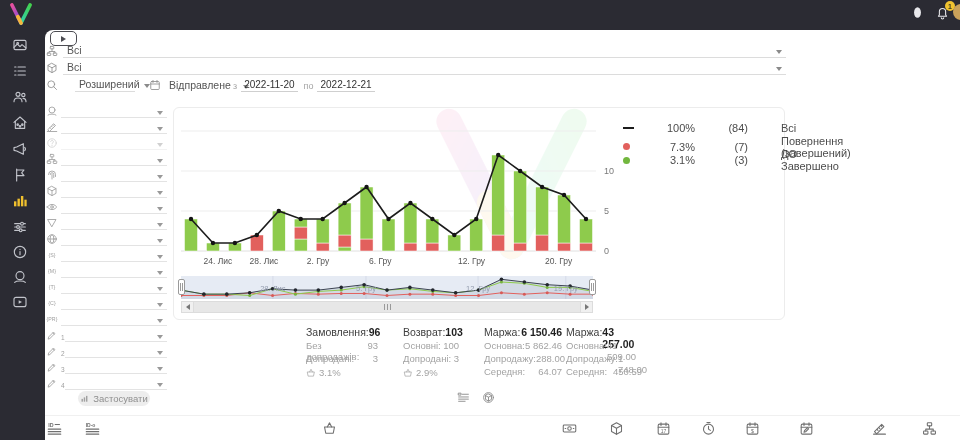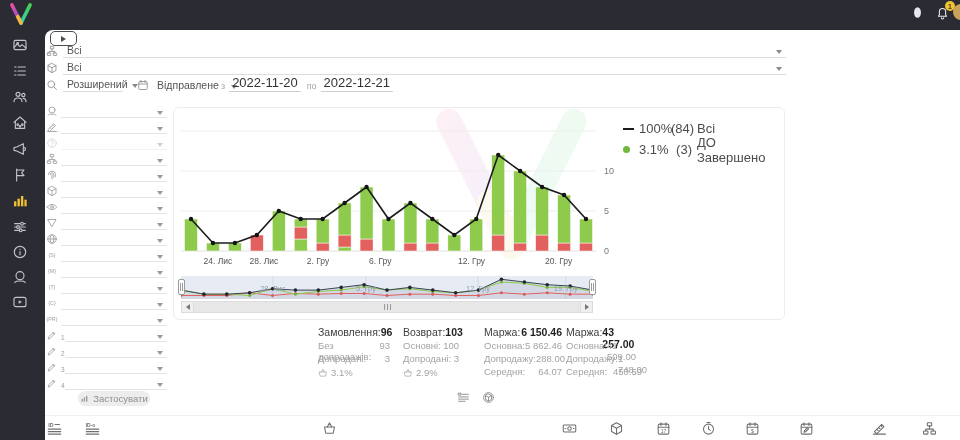--- a/index.html
+++ b/index.html
@@ -20,37 +20,37 @@
   .sb-item.active{color:#f0c02e;}
   
   #player-chip{position:absolute;left:50px;top:31px;width:27px;height:15px;border:1.5px solid #4c4c52;border-radius:5px;display:flex;align-items:center;justify-content:center;background:#fff;cursor:pointer;}
   .tri-right{width:0;height:0;border-top:3.5px solid transparent;border-bottom:3.5px solid transparent;border-left:5.5px solid #4c4c52;}
   .hrow{position:absolute;left:46px;display:flex;align-items:flex-end;height:16px;}
   .hrow .row-ic{width:12px;height:12px;color:#8f8f8f;margin-bottom:1px;}
   .ufield{border-bottom:1px solid #dcdcdc;display:flex;align-items:flex-end;padding:0 2px 1px 4px;color:#555;font-size:10.5px;cursor:pointer;}
   .ufield .grow{flex:1;}
   .caret{width:0;height:0;border-left:3.5px solid transparent;border-right:3.5px solid transparent;border-top:4.5px solid #8a8a8a;margin:0 2px 2px 4px;}
   .dimlab{color:#a5a5a5;font-size:9px;margin:0 4px 1px 6px;}
-  .datefield{border-bottom:1px solid #cfcfcf;font-size:13px;color:#333;padding:0 3px 1px 3px;cursor:text;}
+  .datefield{border-bottom:1px solid #cfcfcf;font-size:10px;color:#333;padding:0 3px 1px 3px;cursor:text;}
   
   #filter-col{position:absolute;left:45px;top:102px;width:122px;}
   .f-row{height:16px;display:flex;align-items:flex-end;}
   .f-row .f-ic{width:12px;height:12px;color:#9e9e9e;margin:0 3px 1px 1px;}
   .f-row .f-field{flex:1;border-bottom:1px solid #e3e3e3;display:flex;align-items:flex-end;justify-content:flex-end;height:13px;cursor:pointer;}
   .f-row .caret{border-top-color:#999;margin:0 4px 2px 0;}
   .f-row.disabled{opacity:.45;}
   .sub-n{font-size:6.5px;color:#9e9e9e;align-self:flex-end;margin:0 0 1px 0;}
   #apply-button{position:absolute;left:78px;top:391px;width:72px;height:15px;border-radius:9px;background:#ededed;display:flex;align-items:center;justify-content:center;gap:4px;color:#8f8f8f;font-size:9.5px;cursor:pointer;}
   #apply-button .ic{width:9px;height:9px;color:#a0a0a0;}
   
   #chart-panel{position:absolute;left:173px;top:107px;width:612px;height:213px;border:1px solid #ececec;border-radius:6px;background:#fff;}
   #watermark{position:absolute;left:240px;top:0;width:195px;height:152px;opacity:.08;pointer-events:none;}
   #plot{position:absolute;left:7px;top:3px;}
   #legend{position:absolute;left:449px;top:13px;}
-  .lg-row{display:grid;grid-template-columns:16px 32px 26px auto;align-items:center;height:13.5px;font-size:13px;color:#4c4c4c;}
+  .lg-row{display:grid;grid-template-columns:16px 32px 26px auto;align-items:center;height:13.5px;font-size:11px;color:#4c4c4c;gap:28px;}
   .lg-mark{display:flex;justify-content:flex-start;}
   .lg-dash{width:11px;height:2px;background:#1c1c1c;}
   .lg-dot{width:7px;height:7px;border-radius:50%;}
   .lg-pct{text-align:right;padding-right:4px;}
   .lg-cnt{text-align:right;padding-right:5px;}
   #nav-wrap{position:absolute;left:7px;top:168px;width:412px;height:23px;}
   .nav-handle{position:absolute;top:3px;width:7px;height:16px;background:#fff;border:1px solid #9a9a9a;border-radius:2px;z-index:2;cursor:ew-resize;display:flex;align-items:center;justify-content:center;gap:1px;}
   .nav-handle i{display:block;width:1px;height:8px;background:#9a9a9a;}
   #scrollbar{position:absolute;left:7px;top:193px;width:412px;height:12px;display:flex;border:1px solid #dcdcdc;background:#f5f5f5;}
   .sc-btn{width:12px;display:flex;align-items:center;justify-content:center;background:#f0f0f0;cursor:pointer;}
@@ -201,21 +201,21 @@
   </div>
 </div>
 
 <div class="hrow" style="top:76px;">
   <span class="row-ic">
       <svg class="ic" viewBox="0 0 24 24" style="width:100%;height:100%">
         <circle cx="10.5" cy="10.5" r="6.8"></circle>
         <path d="M15.6 15.6L21 21"></path>
       </svg>
     </span>
-  <div class="ufield" style="width:60px;margin-left:5px;">
+  <div class="ufield" style="width:60px;margin-left:17px;">
     <span>Розширений</span>
     <span class="caret"></span>
   </div>
   <span class="row-ic" style="margin-left:14px;">
       <svg class="ic" viewBox="0 0 24 24" style="width:100%;height:100%">
         <rect x="3.5" y="5" width="17" height="16" rx="2"></rect>
         <path d="M8 2.8V7M16 2.8V7M3.5 10h17"></path>
       </svg>
     </span>
   <div class="ufield" style="width:62px;margin-left:4px;border-bottom:none;gap:8px;">
@@ -530,20 +530,28 @@
       <div class="lg-row">
         <span class="lg-mark">
           <span class="lg-dash"></span>
         </span>
         <span class="lg-pct">100%</span>
         <span class="lg-cnt">(84)</span>
         <span>Всі</span>
       </div>
       <div class="lg-row">
         <span class="lg-mark">
+          <span class="lg-dot" style="background:#e2605d"></span>
+        </span>
+        <span class="lg-pct">7.3%</span>
+        <span class="lg-cnt">(7)</span>
+        <span>Повернення (завершений)</span>
+      </div>
+      <div class="lg-row">
+        <span class="lg-mark">
           <span class="lg-dot" style="background:#72b73e"></span>
         </span>
         <span class="lg-pct">3.1%</span>
         <span class="lg-cnt">(3)</span>
         <span>ДО Завершено</span>
       </div>
     </div>
   <div id="nav-wrap">
     <svg id="nav-svg" width="412" height="23">
         <rect x="0" y="0" width="412" height="23" fill="#e6ebf4"></rect>
@@ -637,21 +645,21 @@
           <i></i>
         </div>
     </div>
     <div class="sc-btn sc-r">
         <span class="tr"></span>
       </div>
   </div>
 </div>
 
 <div id="stats-row">
-    <div class="stat-col" style="left: 318px; width: 72px;">
+    <div class="stat-col" style="left: 306px; width: 72px;">
       <div class="stat-head">
         <span>Замовлення:</span>
         <b>96</b>
       </div>
       <div class="stat-row">
         <span>Без допродажів:</span>
         <span>93</span>
       </div>
       <div class="stat-row">
         <span>Допродані:</span>

